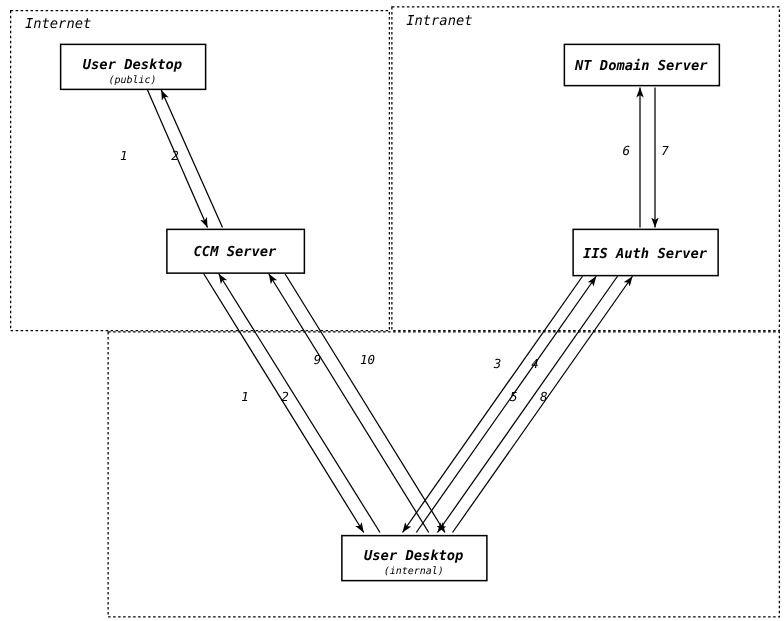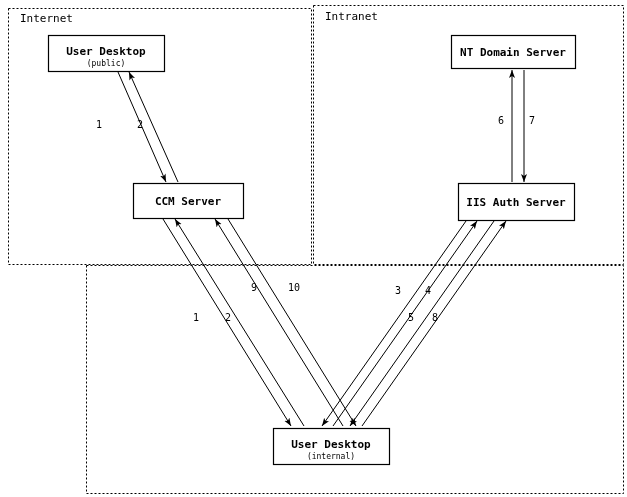--- a/index.html
+++ b/index.html
@@ -7,20 +7,21 @@
     padding: 0;
     background: #ffffff;
   }
   #diagram-root {
     position: relative;
     width: 627px;
     height: 497px;
     background: #ffffff;
     font-family: "DejaVu Sans Mono", "Liberation Mono", monospace;
     overflow: hidden;
+    font-style: italic;
   }
   svg.layer {
     position: absolute;
     top: 0;
     left: 0;
     width: 627px;
     height: 497px;
   }
   .zone-label {
     font-family: "DejaVu Sans Mono", "Liberation Mono", monospace;

